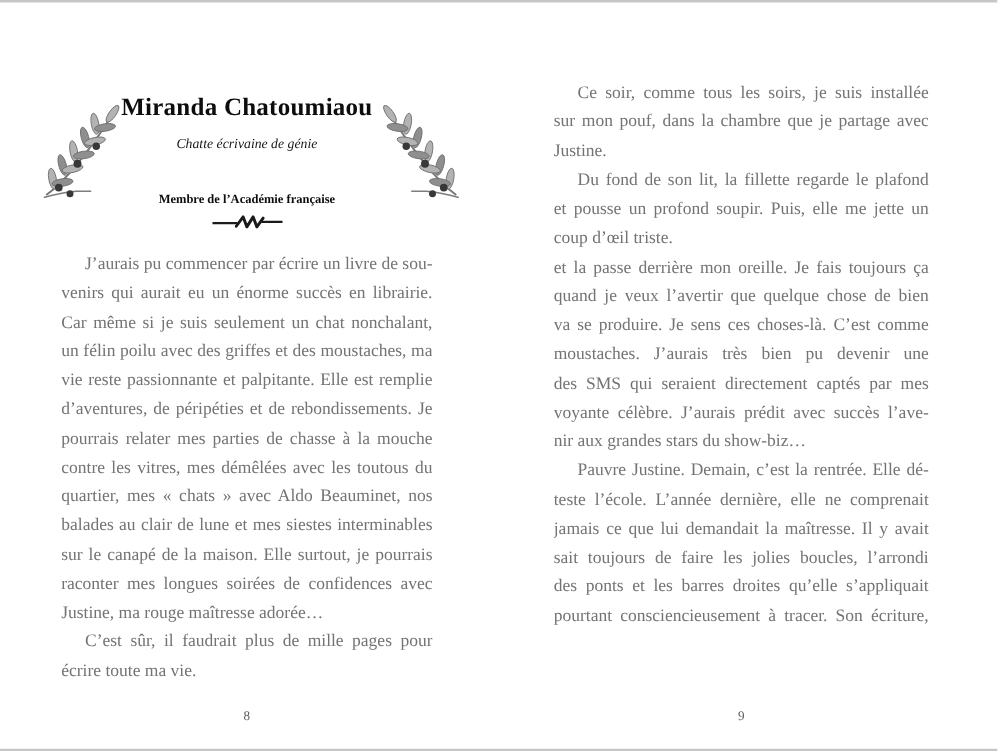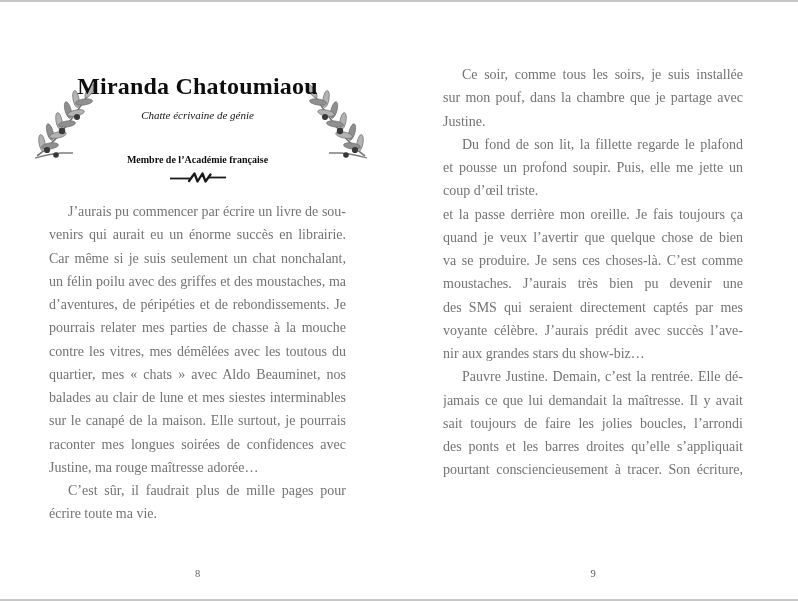--- a/index.html
+++ b/index.html
@@ -15,21 +15,21 @@
   .edge-line{position:absolute;left:0;width:798px;height:2px;background:#c6c6c6;}
   .edge-line.top{top:0;}
   .edge-line.bottom{top:599px;}
 
   .page{position:absolute;top:0;height:601px;width:399px;}
   .page.left{left:0;}
   .page.right{left:399px;}
 
   
   .chapter-header{position:absolute;left:49px;top:75px;width:297px;text-align:center;}
-  .author-name{margin:0;font-size:24px;font-weight:bold;line-height:22px;color:#0d0d0d;letter-spacing:.2px;}
+  .author-name{margin:0;font-size:20px;font-weight:bold;line-height:22px;color:#0d0d0d;letter-spacing:.2px;}
   .author-subtitle{margin-top:9px;font-size:11px;font-style:italic;line-height:18px;color:#141414;}
   .author-affiliation{margin-top:28px;font-size:10px;font-weight:bold;line-height:16px;color:#0d0d0d;}
 
   .branch{position:absolute;top:84px;width:66px;height:76px;}
   .branch.left-side{left:33px;}
   .branch.right-side{left:303px;transform:scaleX(-1);}
   .branch svg{width:100%;height:100%;}
   .leaf{fill:#b3b3b3;stroke:#6f6f6f;stroke-width:.7;}
   .leaf.dark{fill:#8f8f8f;}
   .olive{fill:#383838;}
@@ -121,20 +121,21 @@
         <path d="M20 11 L25.5 3.5 L28.5 11.5 L33.5 3.5 L36.5 11.5 L41.5 4.5" stroke="#1a1a1a" stroke-width="2.3" fill="none" stroke-linecap="round" stroke-linejoin="round"></path>
         <path d="M40 7.5 H57" stroke="#1a1a1a" stroke-width="1.8" fill="none"></path>
       </svg>
     </div>
 
     <div class="page-text">
         <div class="line indent j">J’aurais pu commencer par écrire un livre de sou-</div>
         <div class="line j">venirs qui aurait eu un énorme succès en librairie.</div>
         <div class="line j">Car même si je suis seulement un chat nonchalant,</div>
         <div class="line j">un félin poilu avec des griffes et des moustaches, ma</div>
+        <div class="line j">vie reste passionnante et palpitante. Elle est remplie</div>
         <div class="line j">d’aventures, de péripéties et de rebondissements. Je</div>
         <div class="line j">pourrais relater mes parties de chasse à la mouche</div>
         <div class="line j">contre les vitres, mes démêlées avec les toutous du</div>
         <div class="line j">quartier, mes « chats » avec Aldo Beauminet, nos</div>
         <div class="line j">balades au clair de lune et mes siestes interminables</div>
         <div class="line j">sur le canapé de la maison. Elle surtout, je pourrais</div>
         <div class="line j">raconter mes longues soirées de confidences avec</div>
         <div class="line">Justine, ma rouge maîtresse adorée…</div>
         <div class="line indent j">C’est sûr, il faudrait plus de mille pages pour</div>
         <div class="line">écrire toute ma vie.</div>
@@ -152,20 +153,21 @@
         <div class="line j">et pousse un profond soupir. Puis, elle me jette un</div>
         <div class="line">coup d’œil triste.</div>
         <div class="line j">et la passe derrière mon oreille. Je fais toujours ça</div>
         <div class="line j">quand je veux l’avertir que quelque chose de bien</div>
         <div class="line j">va se produire. Je sens ces choses-là. C’est comme</div>
         <div class="line j">moustaches. J’aurais très bien pu devenir une</div>
         <div class="line j">des SMS qui seraient directement captés par mes</div>
         <div class="line j">voyante célèbre. J’aurais prédit avec succès l’ave-</div>
         <div class="line">nir aux grandes stars du show-biz…</div>
         <div class="line indent j">Pauvre Justine. Demain, c’est la rentrée. Elle dé-</div>
+        <div class="line j">teste l’école. L’année dernière, elle ne comprenait</div>
         <div class="line j">jamais ce que lui demandait la maîtresse. Il y avait</div>
         <div class="line j">sait toujours de faire les jolies boucles, l’arrondi</div>
         <div class="line j">des ponts et les barres droites qu’elle s’appliquait</div>
         <div class="line j">pourtant consciencieusement à tracer. Son écriture,</div>
       </div>
     <div class="pagenum">9</div>
   </section>
 
   <div class="edge-line bottom"></div>
 </div>

